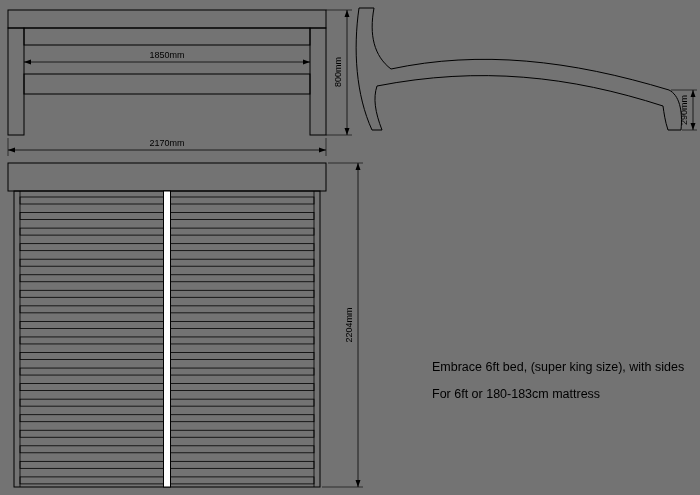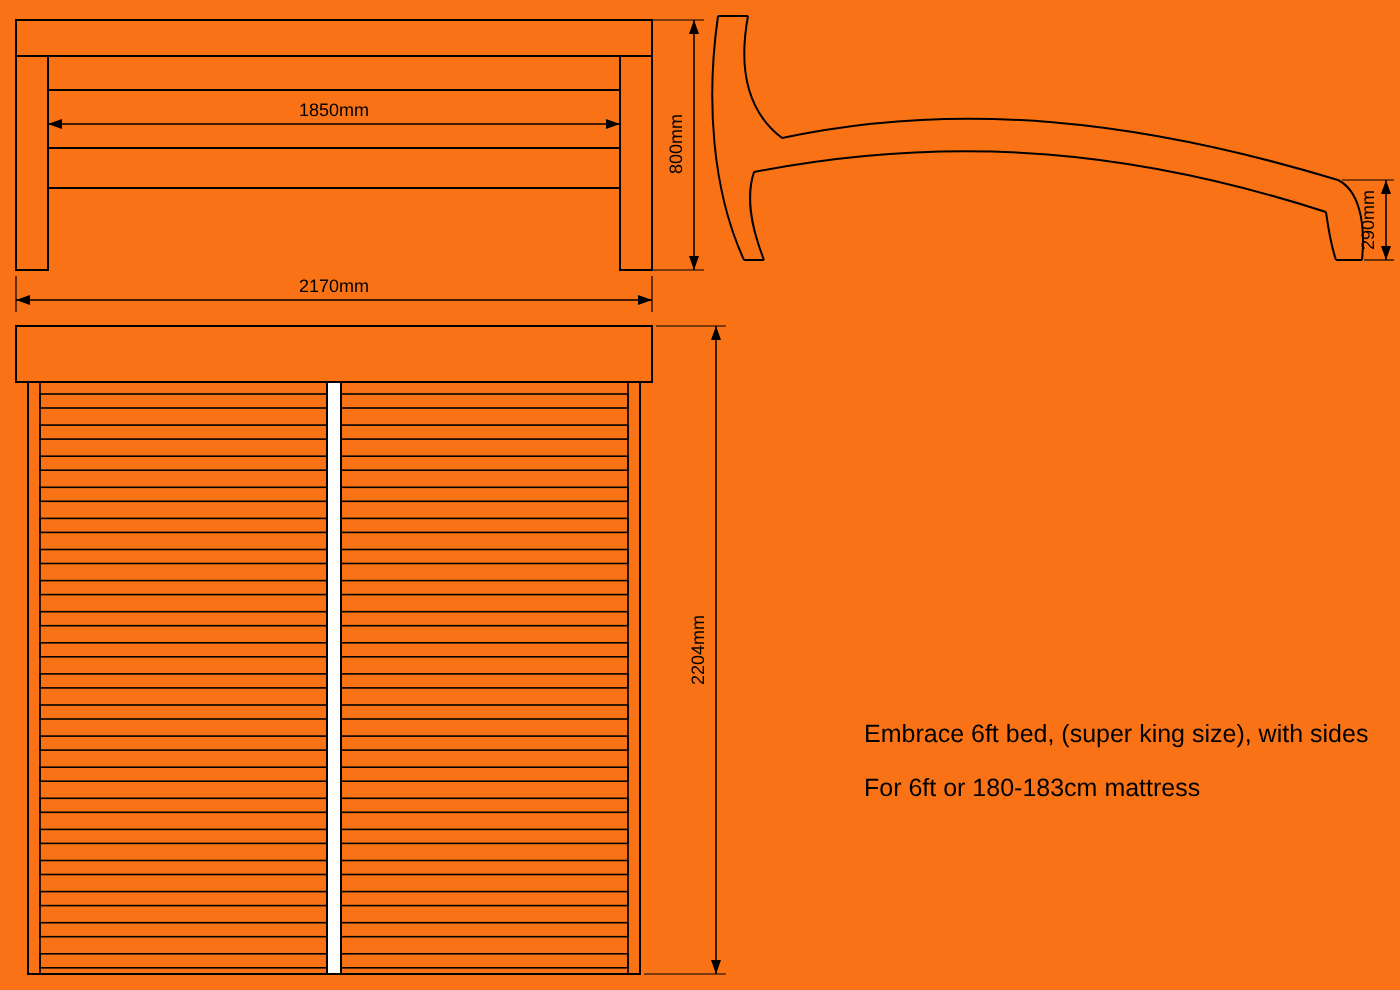--- a/index.html
+++ b/index.html
@@ -4,21 +4,21 @@
 <style>
   html, body {
     margin: 0;
     padding: 0;
     background: #ffffff;
   }
   .canvas {
     position: relative;
     width: 700px;
     height: 495px;
-    background: #f97316;
+    background: #737373;
     overflow: hidden;
     font-family: "Liberation Sans", sans-serif;
   }
   
   .ol  { fill: none;    stroke: #000000; stroke-width: 1; }
   .ols { fill: none;    stroke: #000000; stroke-width: 0.8; }
   .olf { fill: #ffffff; stroke: #000000; stroke-width: 1; }
   
   .dl  { fill: none; stroke: #000000; stroke-width: 0.75; }
   .xl  { fill: none; stroke: #000000; stroke-width: 0.6; }

